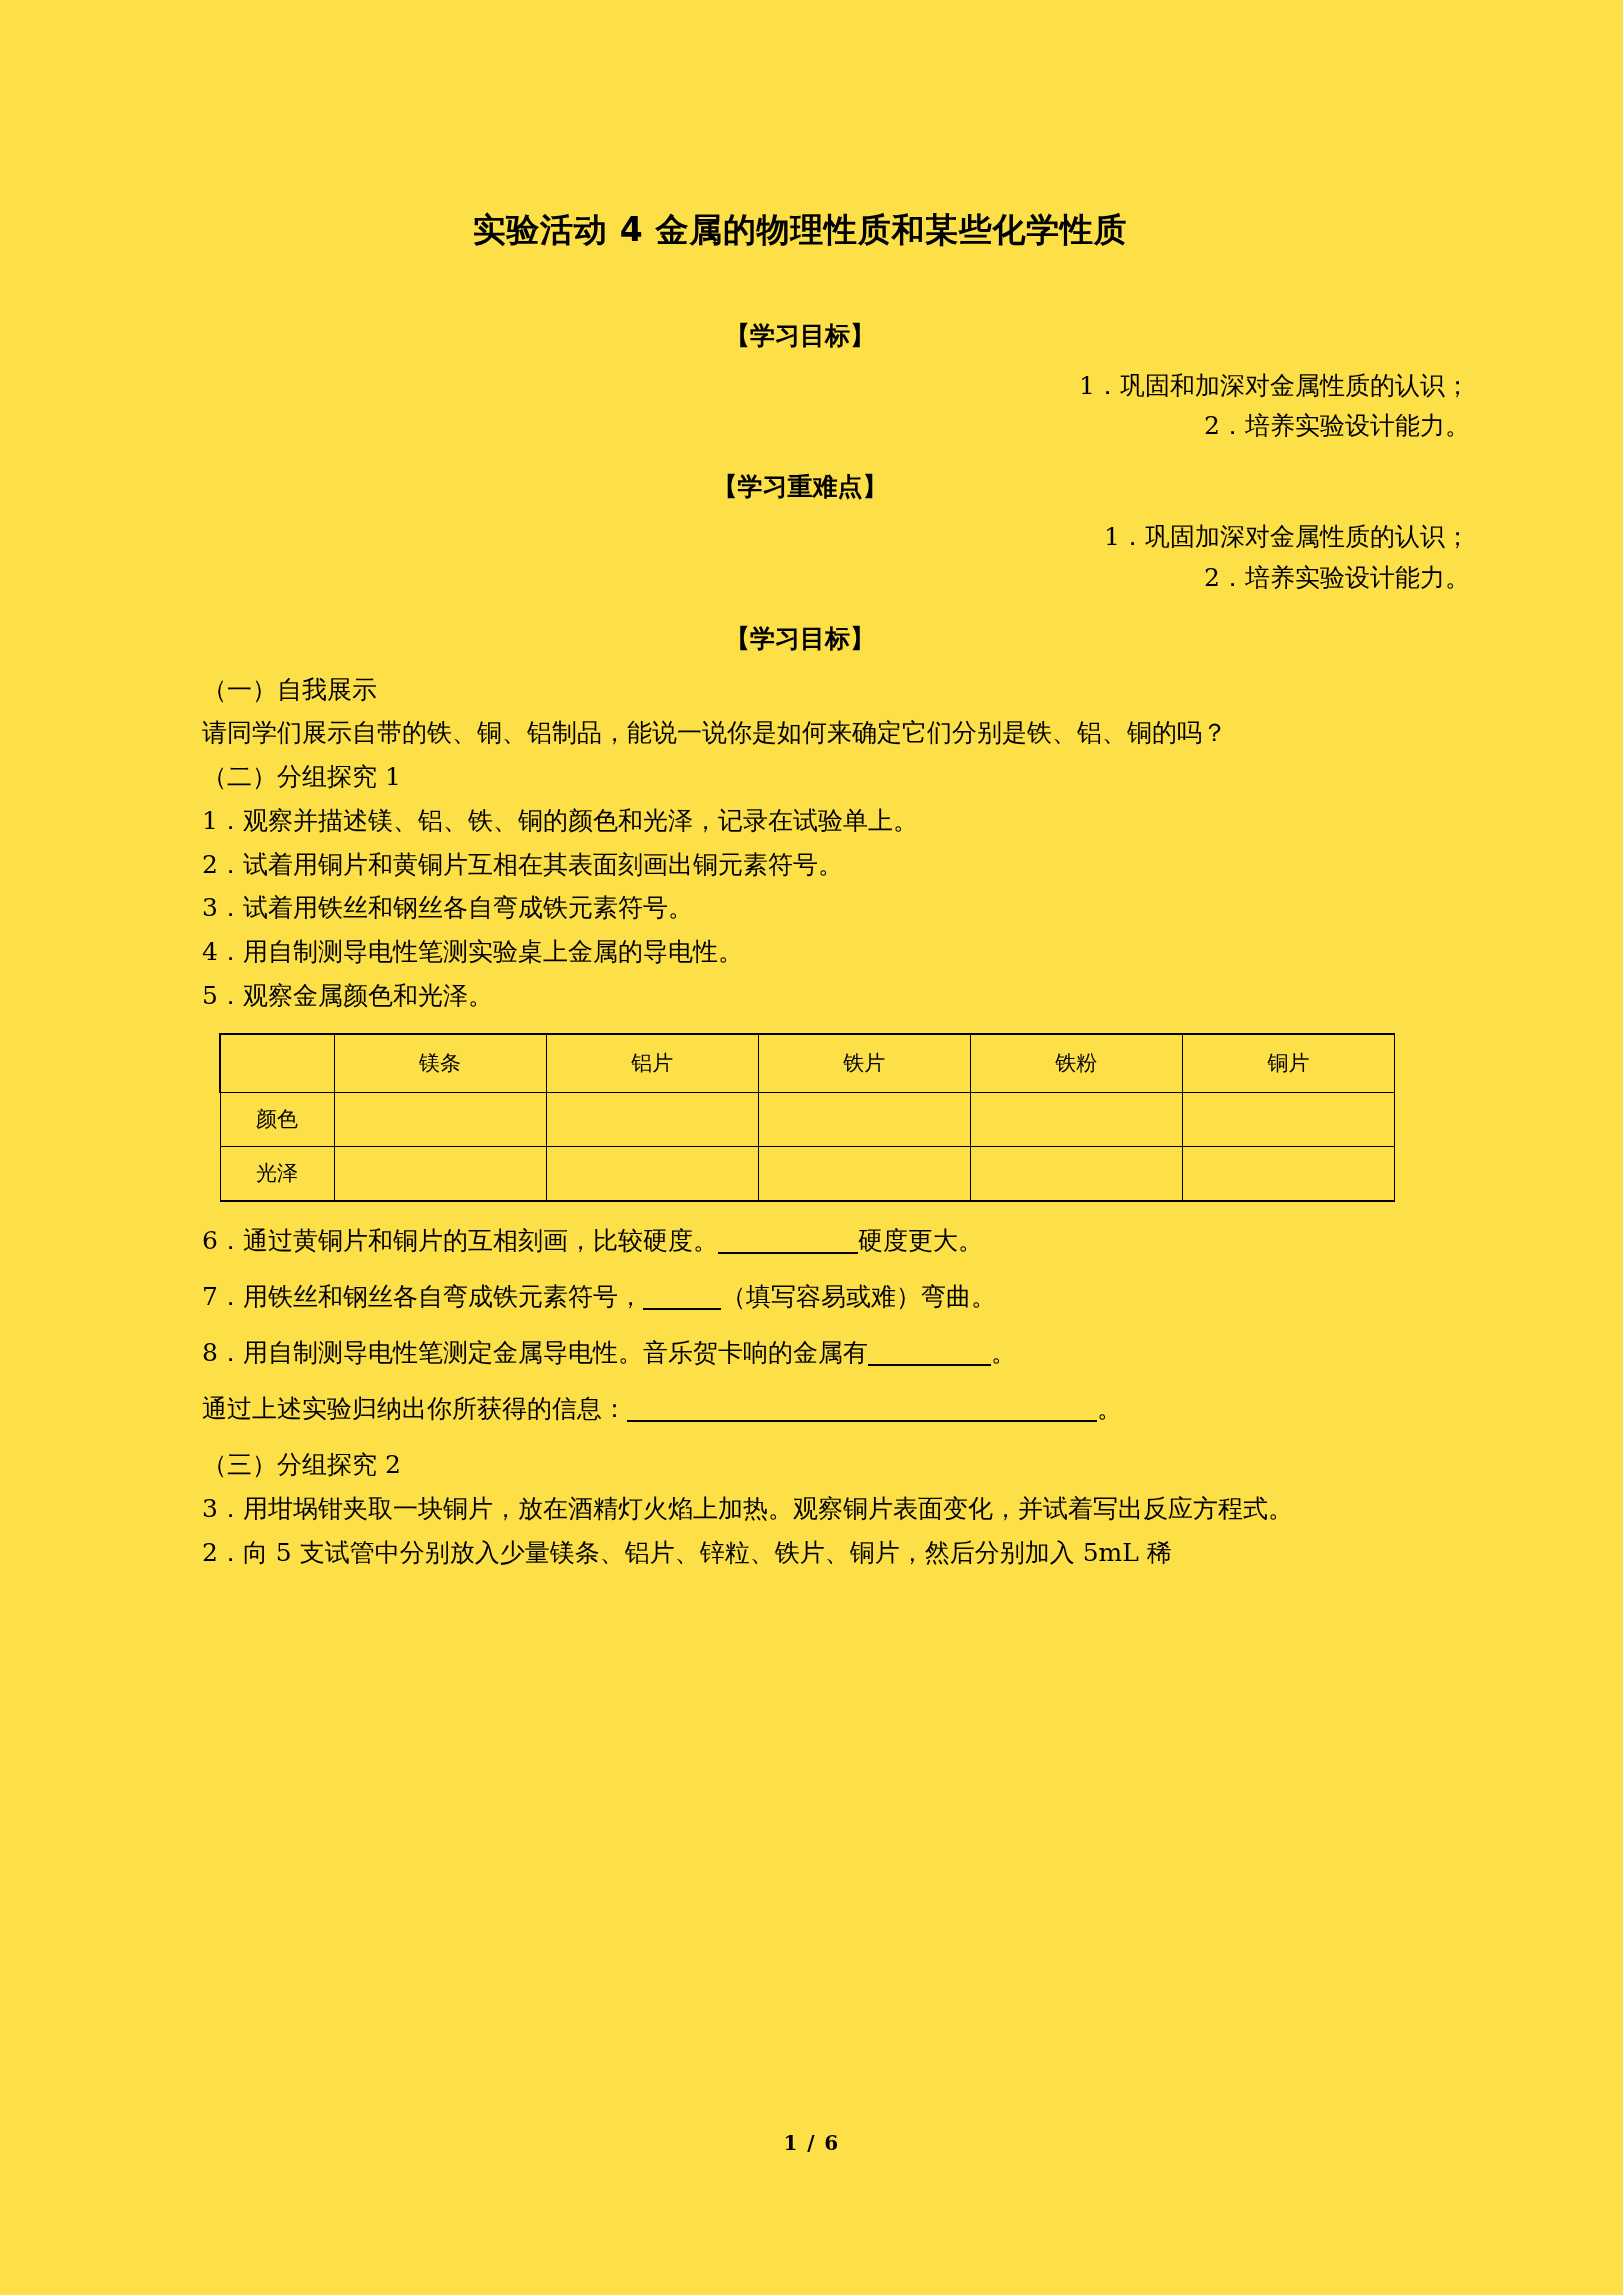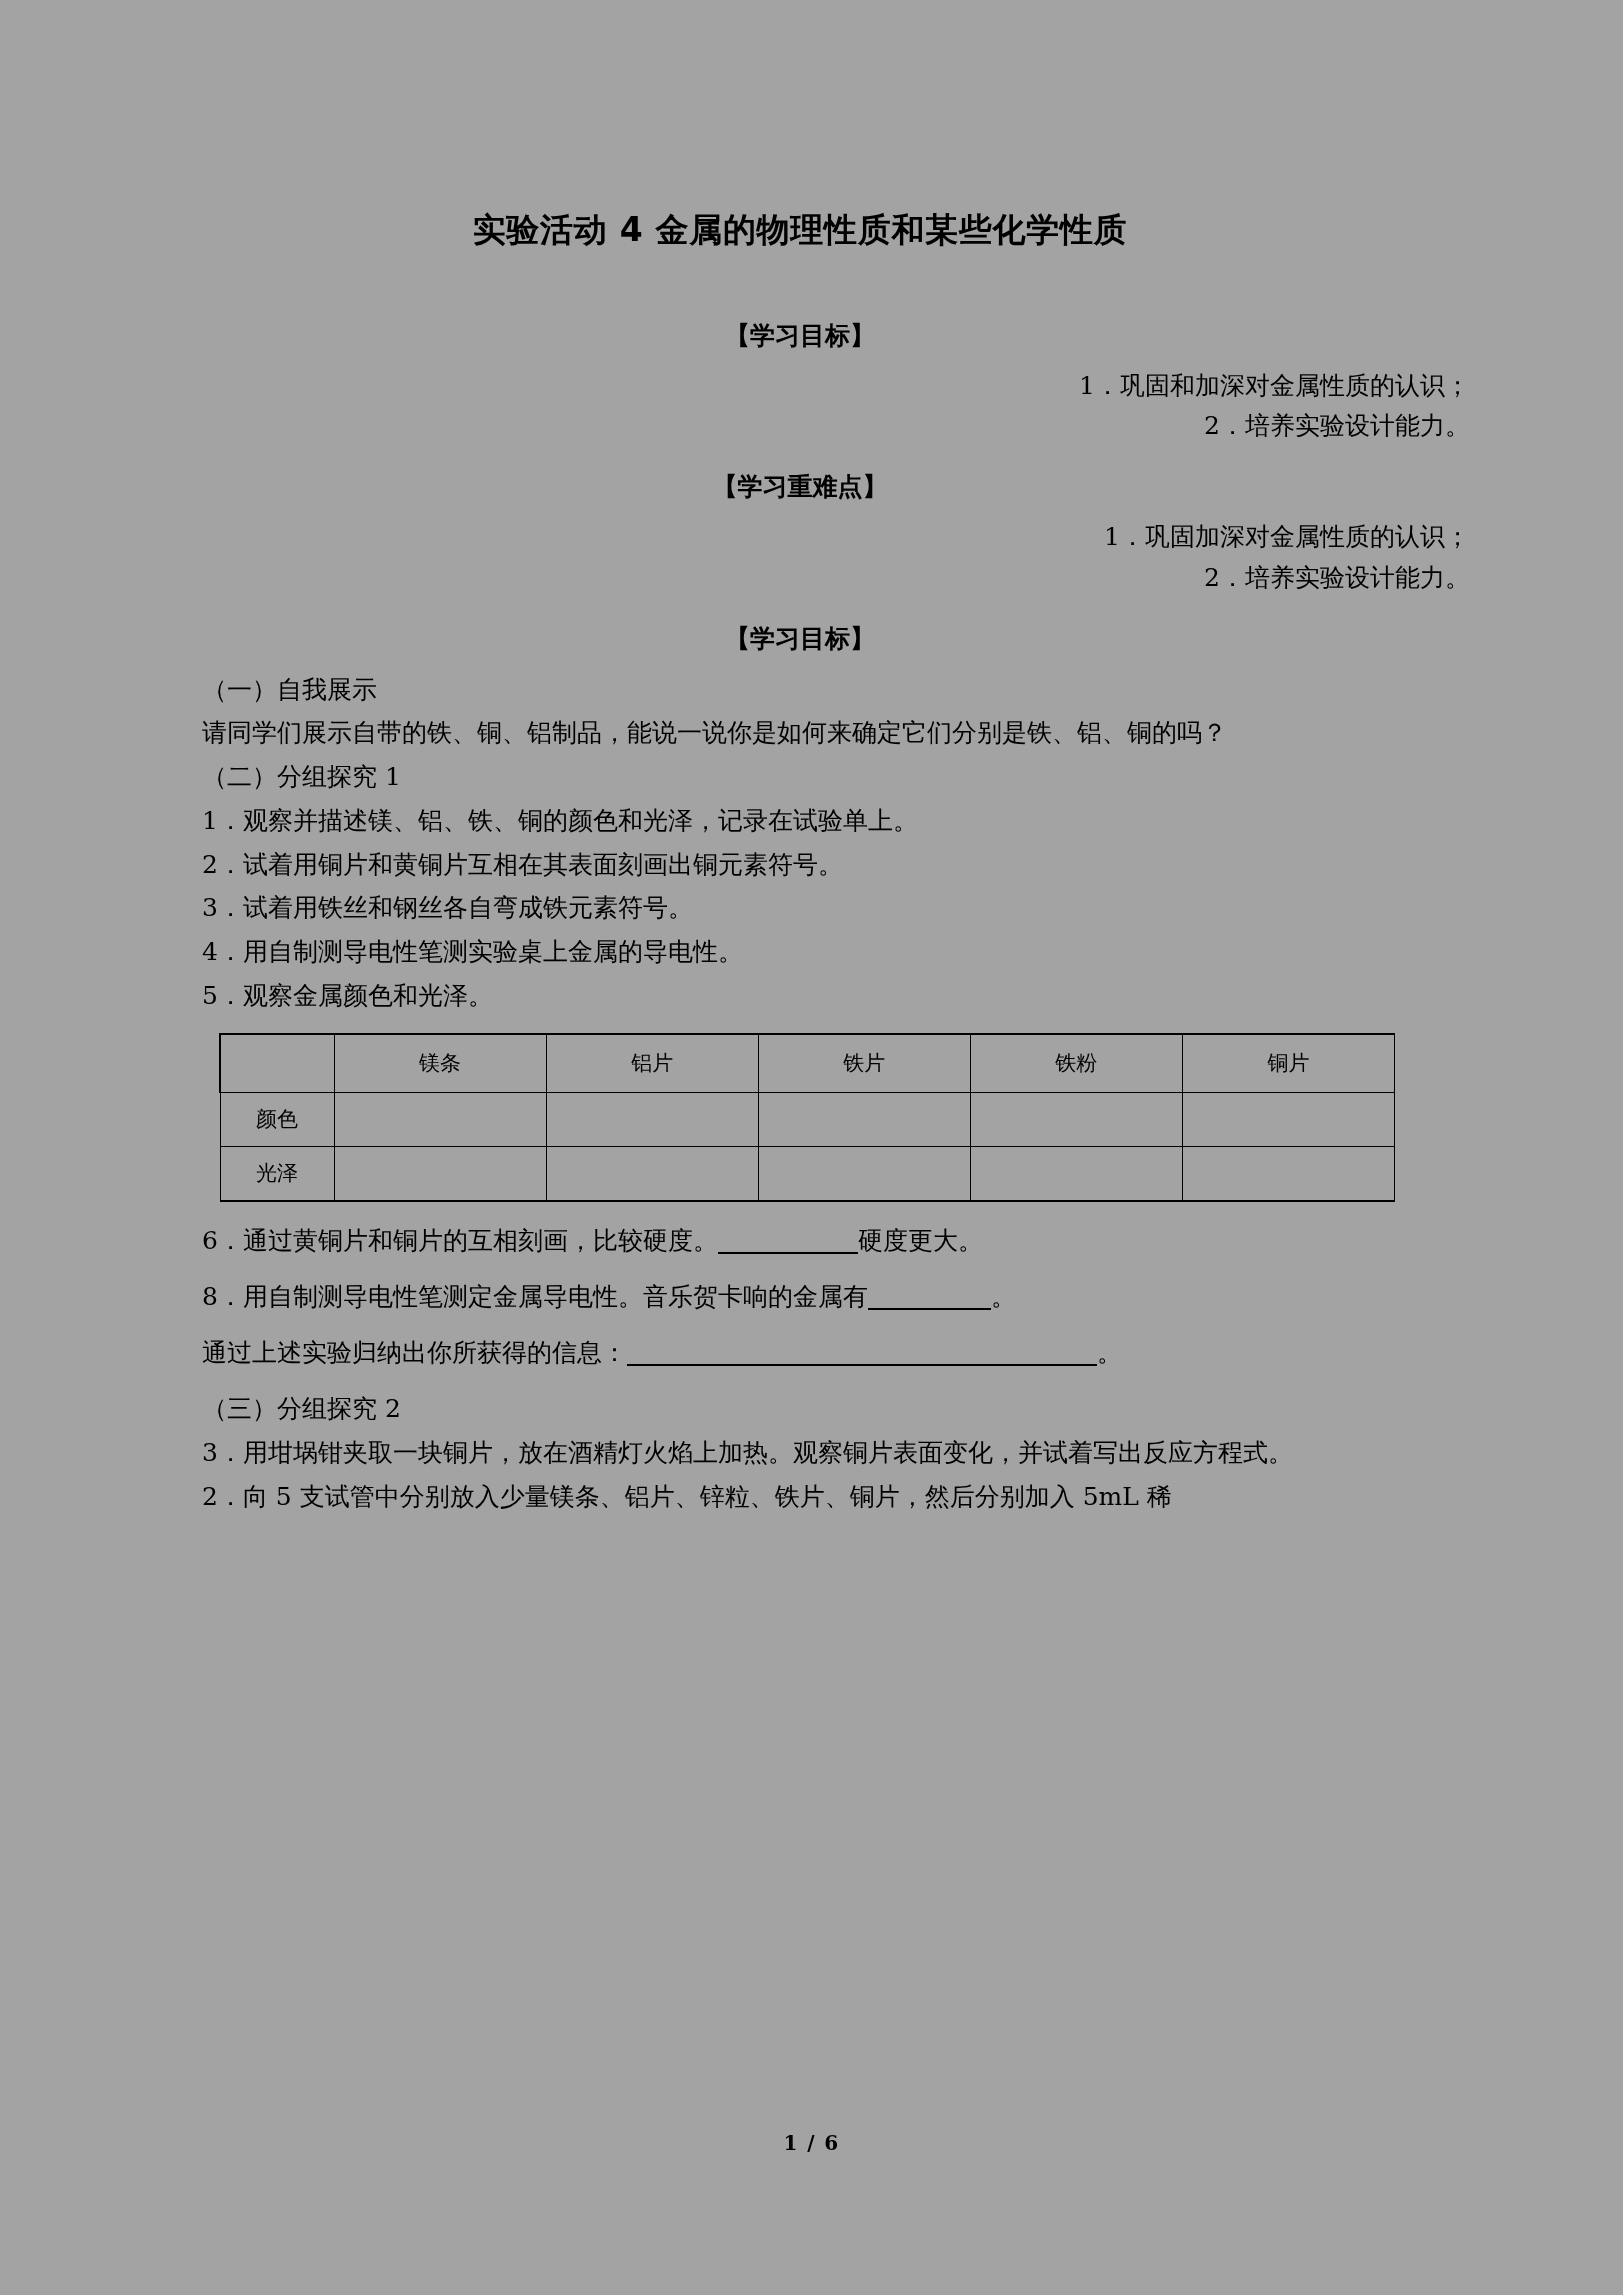--- a/index.html
+++ b/index.html
@@ -8,21 +8,21 @@
     background: #ffffff;
   }
   body {
     font-family: "DejaVu Serif", "Liberation Serif", serif;
     color: #000000;
   }
   .page {
     position: relative;
     width: 1623px;
     height: 2295px;
-    background: #a3a3a3;
+    background: #fde047;
     box-sizing: border-box;
     padding: 0;
     overflow: hidden;
   }
   .content {
     position: absolute;
     left: 130px;
     top: 0;
     width: 1340px;
   }
@@ -199,20 +199,21 @@
           <td></td>
           <td></td>
           <td></td>
           <td></td>
         </tr>
       </tbody>
     </table>
 
     <div class="para para-num gap-md"><span>6．通过黄铜片和铜片的互相刻画，比较硬度。</span><span class="blank blank-w1"></span><span>硬度更大。</span></div>
 
+    <div class="para para-num gap-sm"><span>7．用铁丝和钢丝各自弯成铁元素符号，</span><span class="blank blank-w2"></span><span>（填写容易或难）弯曲。</span></div>
 
     <div class="para para-num gap-sm"><span>8．用自制测导电性笔测定金属导电性。音乐贺卡响的金属有</span><span class="blank blank-w3"></span><span>。</span></div>
 
     <div class="para para-indent gap-sm"><span>通过上述实验归纳出你所获得的信息：</span><span class="blank blank-w4"></span><span>。</span></div>
 
     <div class="para para-indent gap-sm">（三）分组探究 2</div>
     <div class="para para-num">3．用坩埚钳夹取一块铜片，放在酒精灯火焰上加热。观察铜片表面变化，并试着写出反应方程式。</div>
     <div class="para para-num">2．向 5 支试管中分别放入少量镁条、铝片、锌粒、铁片、铜片，然后分别加入 5mL 稀</div>
 
   </div>

